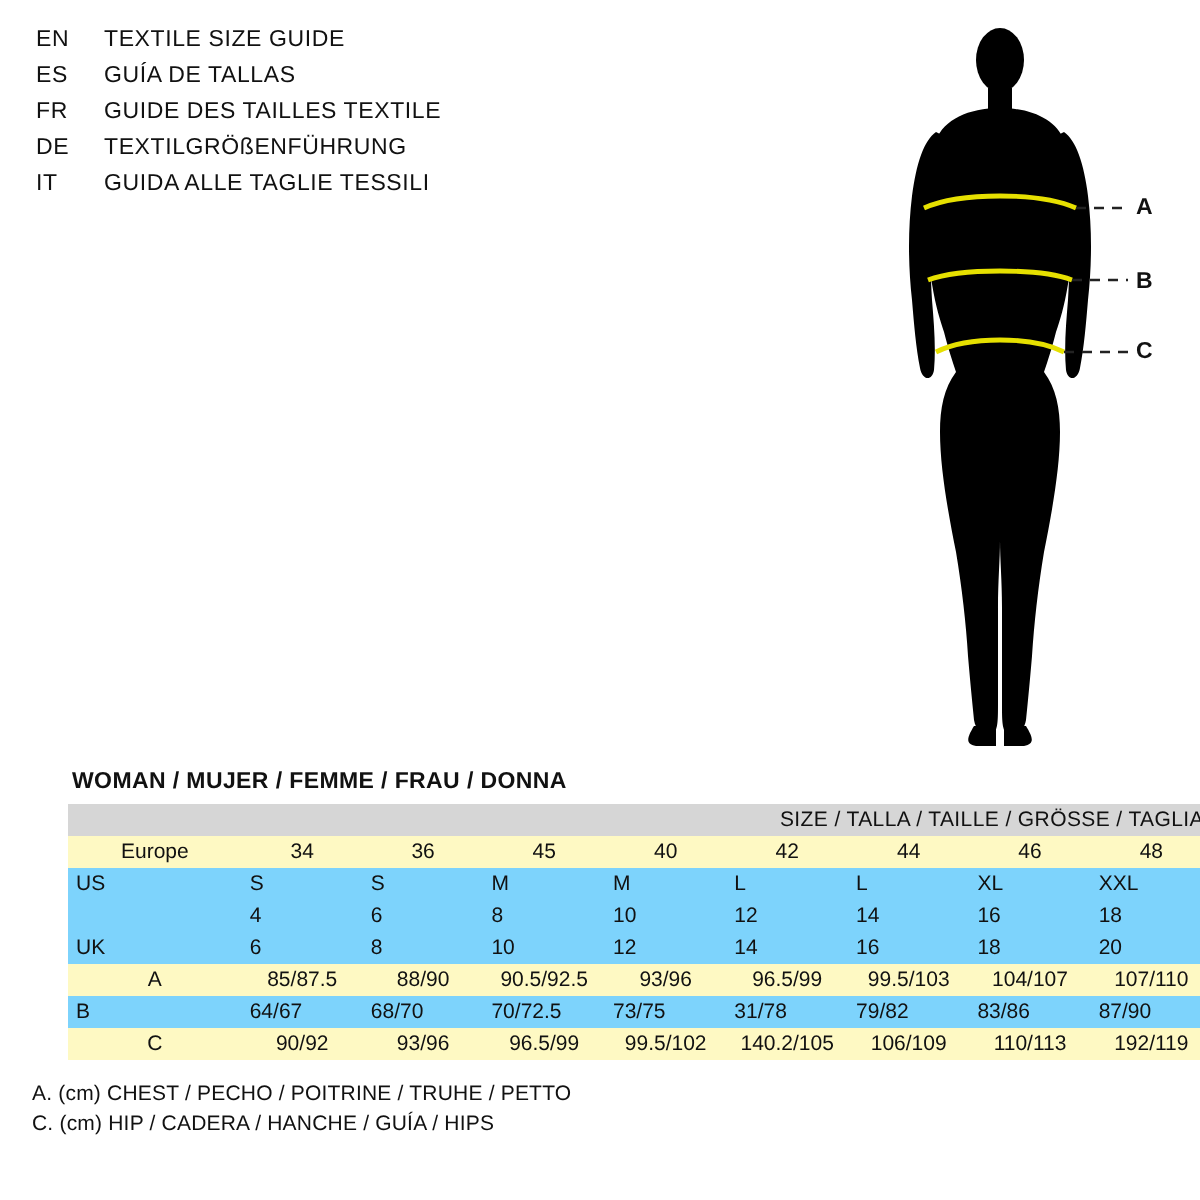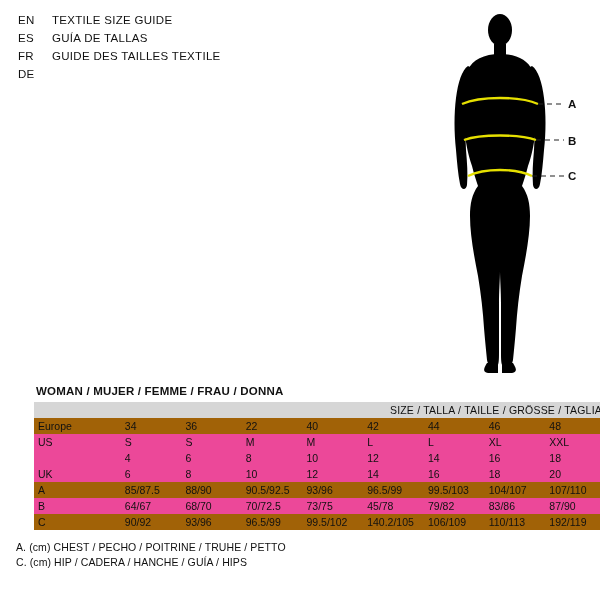--- a/index.html
+++ b/index.html
@@ -85,22 +85,22 @@
     color: #111;
     white-space: nowrap;
   }
   .row-header td {
     background: #d6d6d6;
     font-weight: normal;
     font-size: 10.5px;
     letter-spacing: 0.2px;
     text-align: right;
   }
-  .shade td { background: #a16207; }
-  .plain td { background: #ec4899; }
+  .shade td { background: #fef9c3; text-align: center; }
+  .plain td { background: #7dd3fc; }
   .label-col { width: 88px; text-align: left; }
   .val-col { width: 61px; text-align: left; }
 
   
   .footnotes {
     position: absolute;
     left: 16px;
     top: 540px;
     width: 572px;
   }
@@ -125,20 +125,25 @@
     <div class="legend-row">
       <div class="legend-code">ES</div>
       <div class="legend-text">GUÍA DE TALLAS</div>
     </div>
     <div class="legend-row">
       <div class="legend-code">FR</div>
       <div class="legend-text">GUIDE DES TAILLES TEXTILE</div>
     </div>
     <div class="legend-row">
       <div class="legend-code">DE</div>
+      <div class="legend-text">TEXTILGRÖßENFÜHRUNG</div>
+    </div>
+    <div class="legend-row">
+      <div class="legend-code">IT</div>
+      <div class="legend-text">GUIDA ALLE TAGLIE TESSILI</div>
     </div>
   </div>
 
   <div class="figure-wrap">
     <svg class="figure-svg" width="200" height="370" viewBox="0 0 200 370">
       <g fill="#000000">
 
         <ellipse cx="100" cy="22" rx="12" ry="16"></ellipse>
 
         <rect x="94" y="36" width="12" height="12"></rect>
@@ -214,21 +219,21 @@
     <table class="size-table">
       <tbody>
         <tr class="row-header">
           <td colspan="9">SIZE / TALLA / TAILLE / GRÖSSE / TAGLIA</td>
         </tr>
 
         <tr class="shade">
           <td class="label-col">Europe</td>
           <td class="val-col">34</td>
           <td class="val-col">36</td>
-          <td class="val-col">22</td>
+          <td class="val-col">45</td>
           <td class="val-col">40</td>
           <td class="val-col">42</td>
           <td class="val-col">44</td>
           <td class="val-col">46</td>
           <td class="val-col">48</td>
         </tr>
 
         <tr class="plain">
           <td class="label-col">US</td>
           <td class="val-col">S</td>
@@ -276,21 +281,21 @@
           <td class="val-col">104/107</td>
           <td class="val-col">107/110</td>
         </tr>
 
         <tr class="plain">
           <td class="label-col">B</td>
           <td class="val-col">64/67</td>
           <td class="val-col">68/70</td>
           <td class="val-col">70/72.5</td>
           <td class="val-col">73/75</td>
-          <td class="val-col">45/78</td>
+          <td class="val-col">31/78</td>
           <td class="val-col">79/82</td>
           <td class="val-col">83/86</td>
           <td class="val-col">87/90</td>
         </tr>
 
         <tr class="shade">
           <td class="label-col">C</td>
           <td class="val-col">90/92</td>
           <td class="val-col">93/96</td>
           <td class="val-col">96.5/99</td>

